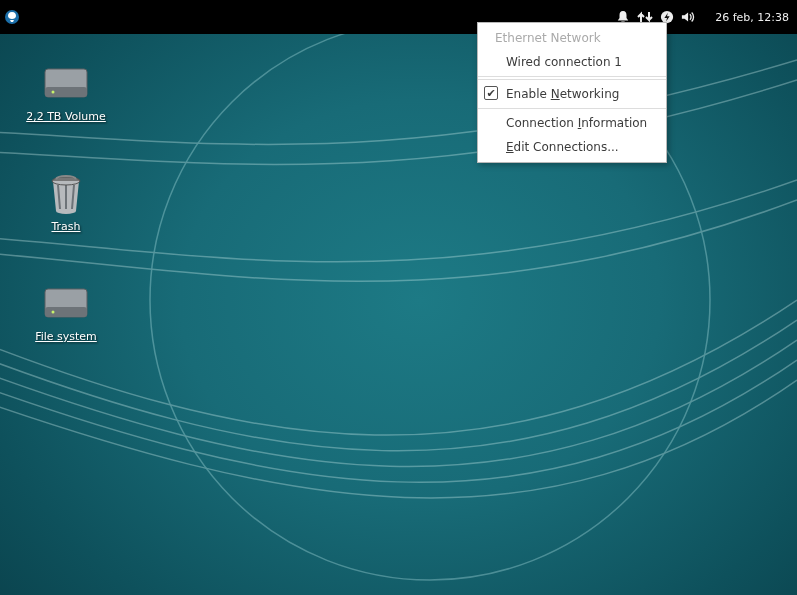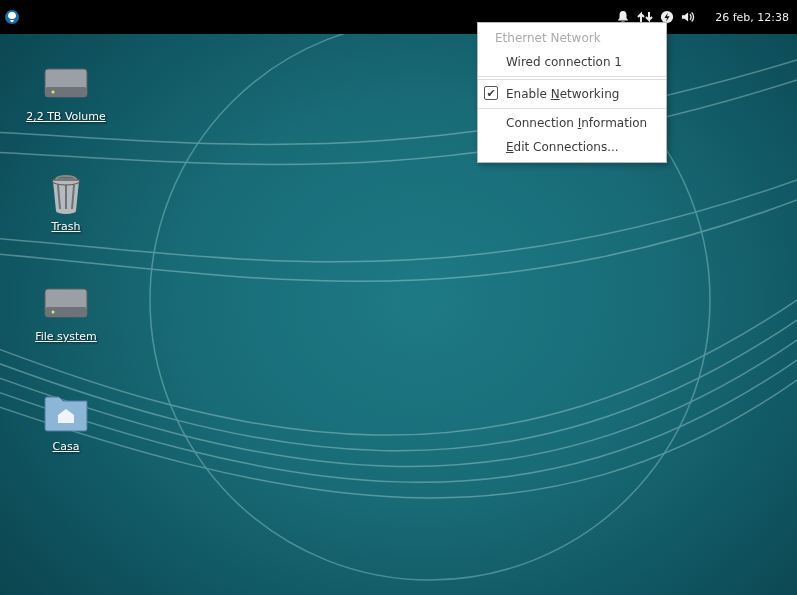--- a/index.html
+++ b/index.html
@@ -178,29 +178,20 @@
     <div class="iconbox">
       <svg width="46" height="34" viewBox="0 0 46 34">
           <rect x="2" y="2" width="42" height="28" rx="3" fill="#9aa0a5" stroke="#5a5e62"></rect>
           <rect x="2" y="20" width="42" height="10" rx="3" fill="#6d7378"></rect>
           <circle cx="10" cy="25" r="1.5" fill="#c7f26b"></circle>
         </svg>
     </div>
     <span class="label">File system</span>
   </div>
 
-  <div class="desktop-icon" style="left:16px; top:370px;">
-    <div class="iconbox">
-      <svg width="46" height="38" viewBox="0 0 46 38">
-          <path d="M2 10 L2 34 a2 2 0 0 0 2 2 L42 36 a2 2 0 0 0 2-2 L44 6 L20 6 L16 2 L4 2 a2 2 0 0 0 -2 2 Z" fill="#8db6d6" stroke="#4a7aa0"></path>
-          <path d="M15 28 L15 20 L23 14 L31 20 L31 28 Z" fill="#fff" opacity="0.85"></path>
-        </svg>
-    </div>
-    <span class="label">Casa</span>
-  </div>
 
 
 </div>
 
 <div class="menu">
   <div class="menu-item disabled">Ethernet Network</div>
   <div class="menu-item">Wired connection 1</div>
   <div class="menu-sep"></div>
   <div class="menu-sep"></div>
   <div class="menu-item">

